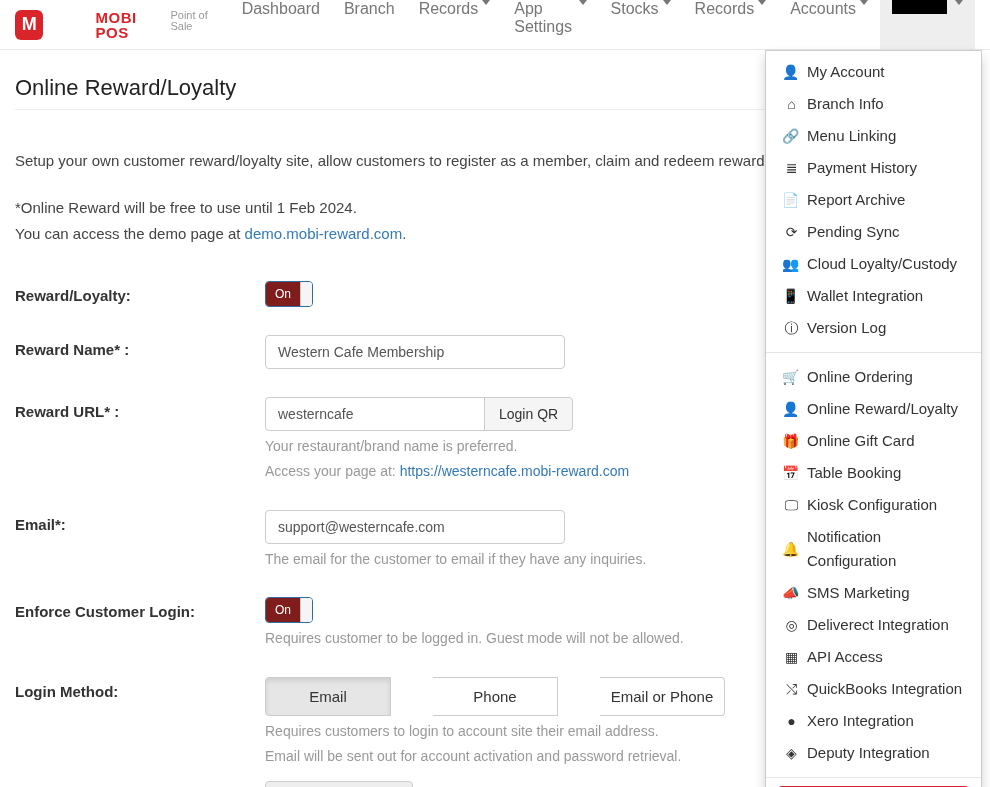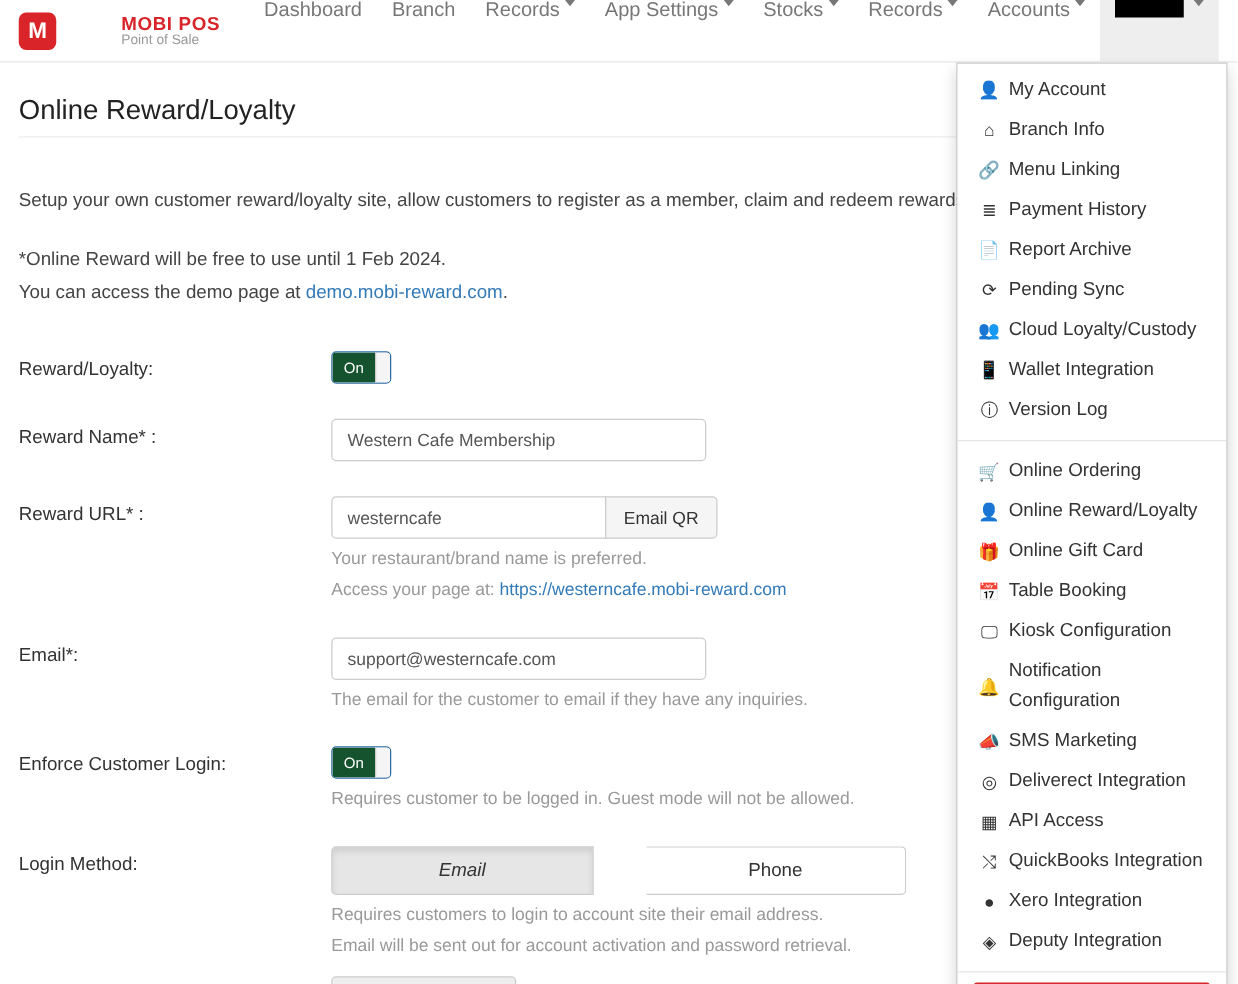--- a/index.html
+++ b/index.html
@@ -30,21 +30,21 @@
     width: 30px; height: 30px;
     background: #d9252a;
     border-radius: 6px;
     color: #fff;
     display: flex;
     align-items: center;
     justify-content: center;
     font-weight: bold;
     font-size: 18px;
   }
-  .brand-text { display:flex; flex-direction:column; line-height:1;margin-left:44px; }
+  .brand-text { display:flex; flex-direction:row; line-height:1;margin-left:44px; }
   .brand-title { color:#d9252a; font-weight:700; font-size:15px; letter-spacing:0.5px; }
   .brand-sub { color:#999; font-size:11px; }
 
   .nav-right {
     margin-left: auto;
     display: flex;
     align-items: center;
     height: 100%;
   }
   .nav-item {
@@ -133,37 +133,37 @@
   .intro p { color:#444; font-size:15px; line-height:1.5; margin-bottom:4px;}
   .intro { margin-bottom: 35px; }
 
   .form-row {
     display:flex;
     align-items:flex-start;
     margin-bottom: 28px;
   }
   .form-label {
     width: 250px;
-    font-weight: 400;
+    font-weight: 700;
     font-size: 15px;
     padding-top: 6px;
   }
   .form-control-wrap { flex:1; max-width:500px; }
 
   .toggle {
     display:inline-flex;
     width: 48px;
     height: 26px;
     border-radius: 4px;
     overflow: hidden;
     border: 1px solid #2e6da4;
     cursor:pointer;
   }
   .toggle .on {
-    background: #14532d;
+    background: #7f1d1d;
     color:#fff;
     flex:1;
     display:flex;
     align-items:center;
     justify-content:center;
     font-size:12px;
   }
   .toggle .knob {
     width:12px;
     background:#f5f5f5;
@@ -221,21 +221,20 @@
     color:#333;
     cursor:pointer;
     background:#fff;
   }
   .btn-group .seg + .seg { border-left:none;margin-left:42px; }
   .btn-group .seg:first-child { border-top-left-radius:4px; border-bottom-left-radius:4px;}
   .btn-group .seg:last-child { border-top-right-radius:4px; border-bottom-right-radius:4px;}
   .btn-group .seg.active {
     background:#e6e6e6;
     box-shadow: inset 0 3px 5px rgba(0,0,0,.1);
-    font-style: italic;
   }
 
   .save-bar {
     position:absolute;
     right: 10px;
     top: 745px;
   }
   .btn-primary {
     background:#337ab7;
     border-color:#2e6da4;
@@ -413,21 +412,21 @@
     <div class="form-control-wrap">
       <input class="input" type="text" value="Western Cafe Membership" style="">
     </div>
   </div>
 
   <div class="form-row">
     <div class="form-label">Reward URL* :</div>
     <div class="form-control-wrap">
       <div class="input-group">
         <input class="input" type="text" value="westerncafe" style="">
-        <button class="btn">Email QR</button>
+        <button class="btn">Login QR</button>
       </div>
       <div class="help">Your restaurant/brand name is preferred.</div>
       <div class="help">
         <span>Access your page at: </span><a>https://westerncafe.mobi-reward.com</a>
       </div>
     </div>
   </div>
 
   <div class="form-row">
     <div class="form-label">Email*:</div>
@@ -447,20 +446,21 @@
       <div class="help">Requires customer to be logged in. Guest mode will not be allowed.</div>
     </div>
   </div>
 
   <div class="form-row">
     <div class="form-label">Login Method:</div>
     <div class="form-control-wrap">
       <div class="btn-group">
         <div class="seg active">Email</div>
         <div class="seg">Phone</div>
+        <div class="seg">Email or Phone</div>
       </div>
       <div class="help">Requires customers to login to account site their email address.</div>
       <div class="help">Email will be sent out for account activation and password retrieval.</div>
       <button class="btn" style="margin-top:14px;background:#eee;">View Message Log</button>
     </div>
   </div>
 
 </div>
 
 <div class="save-bar">

